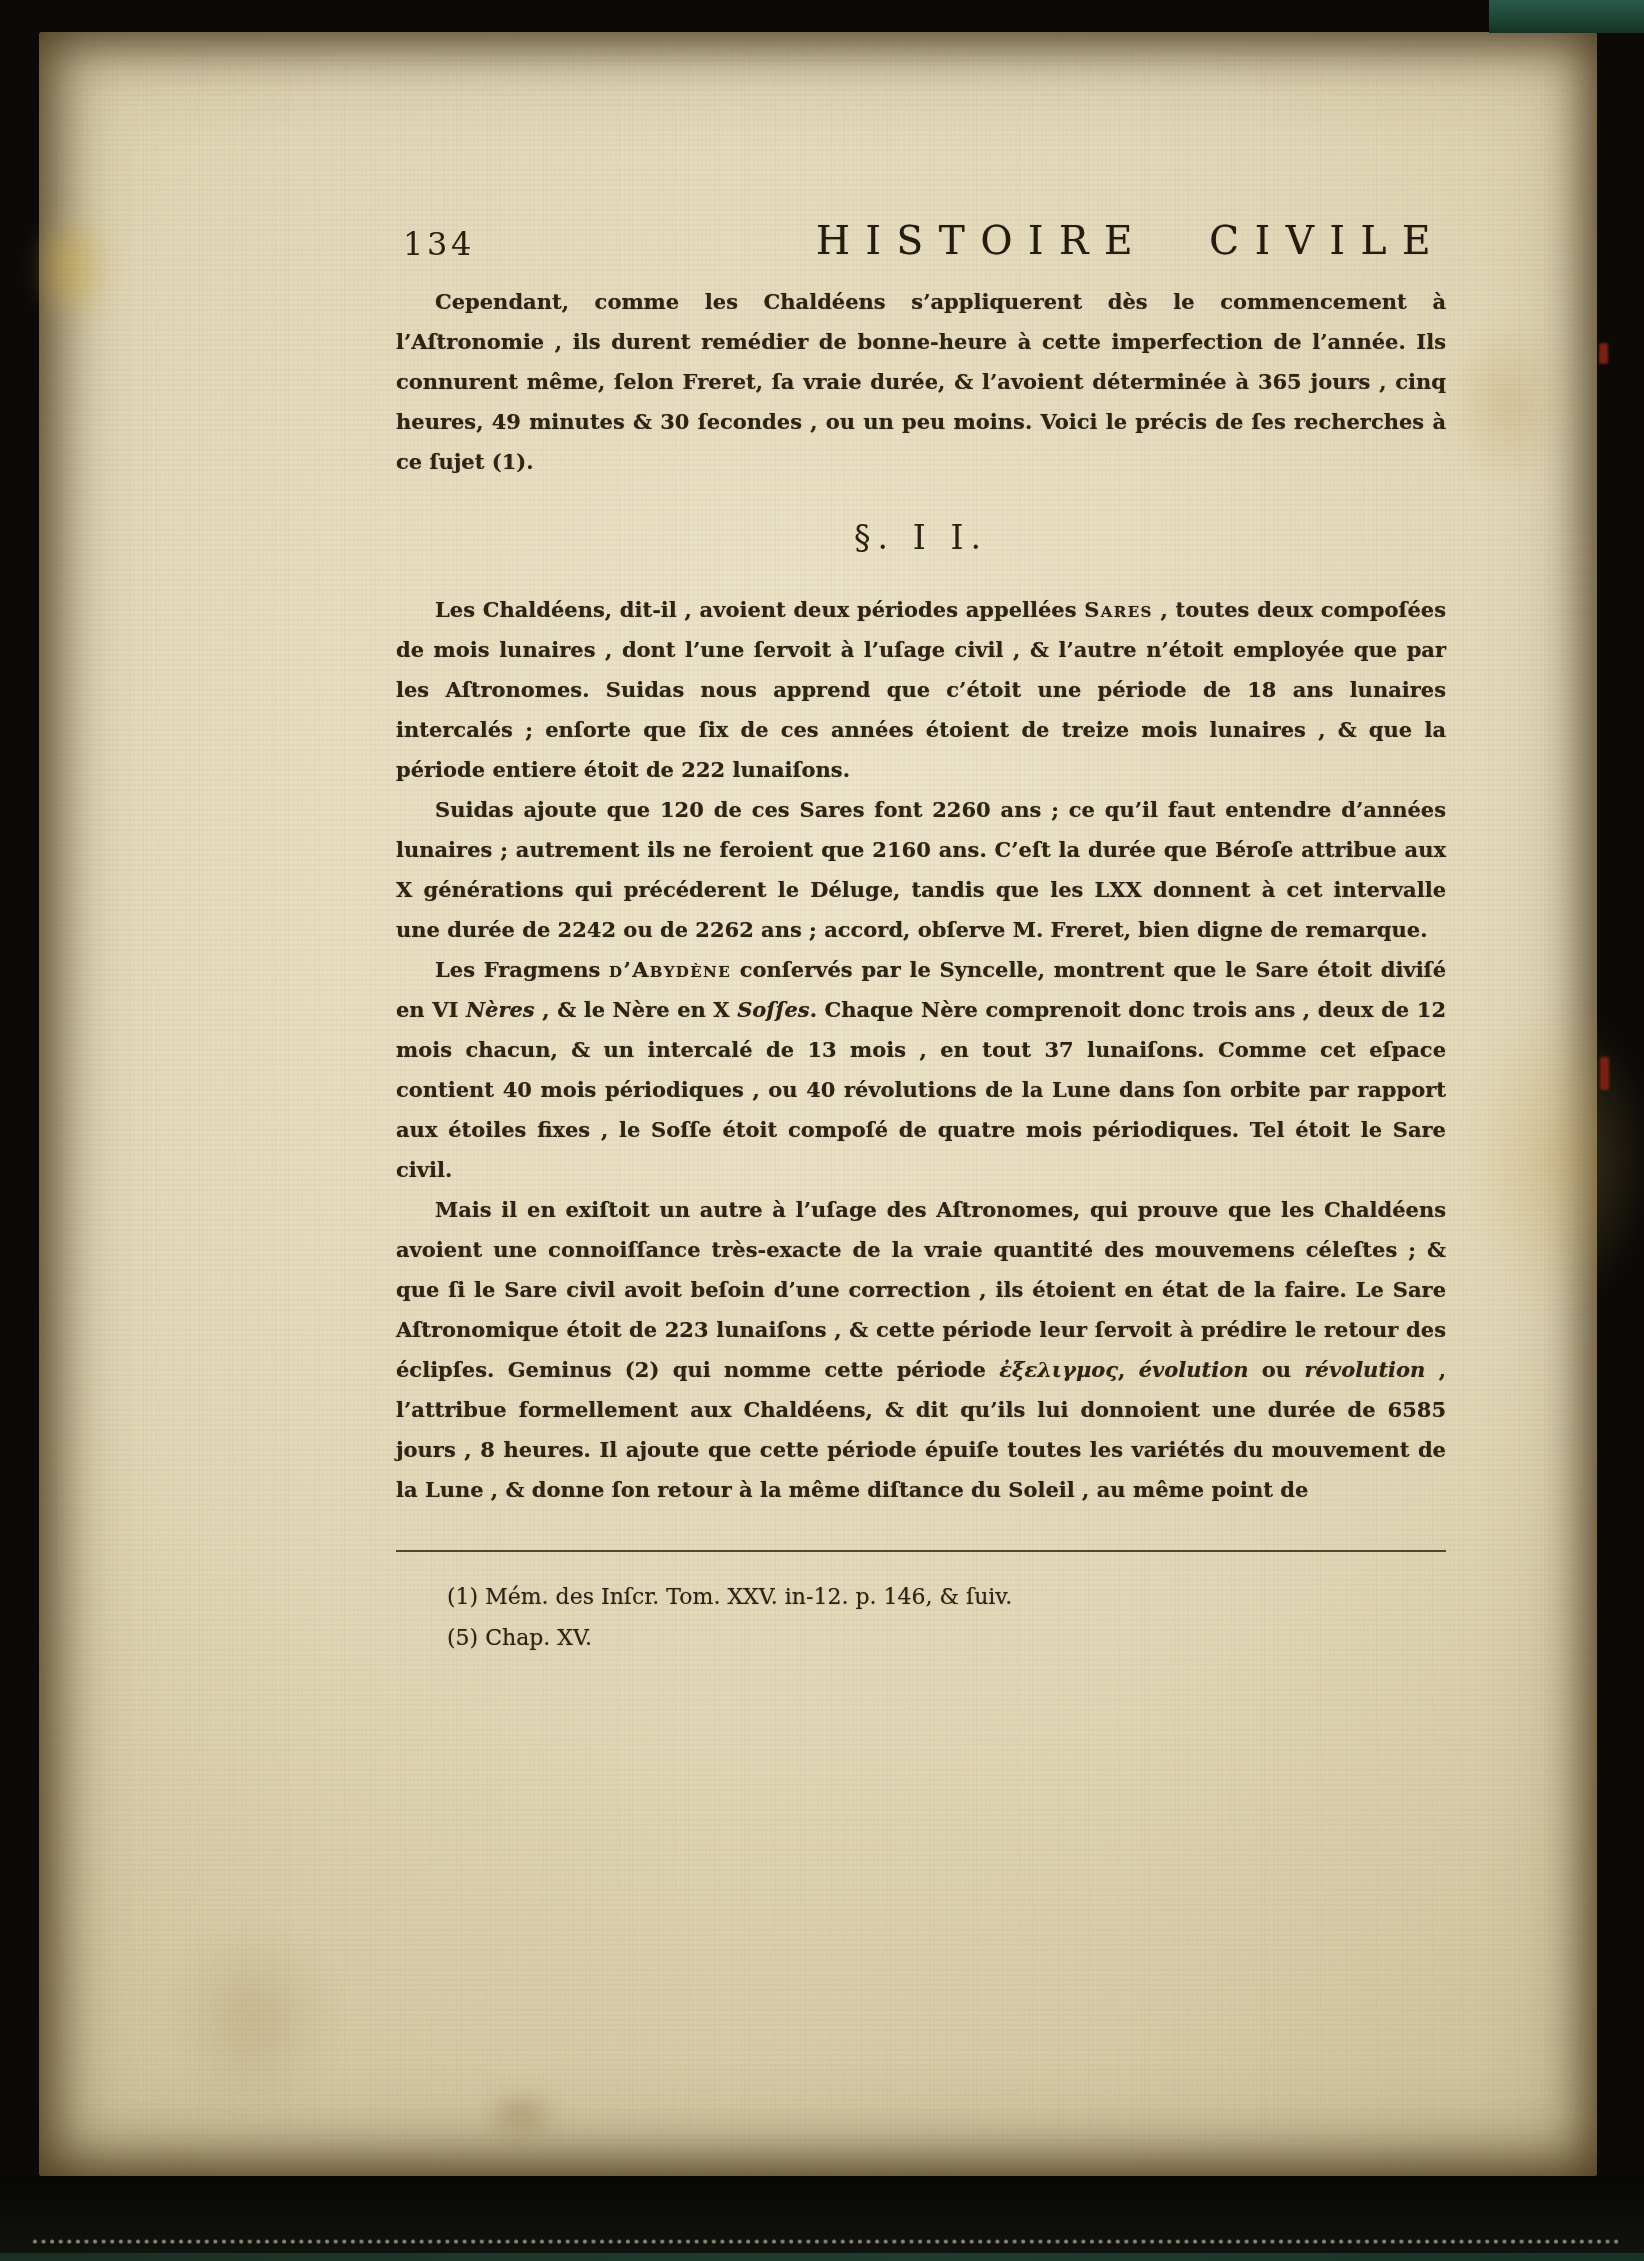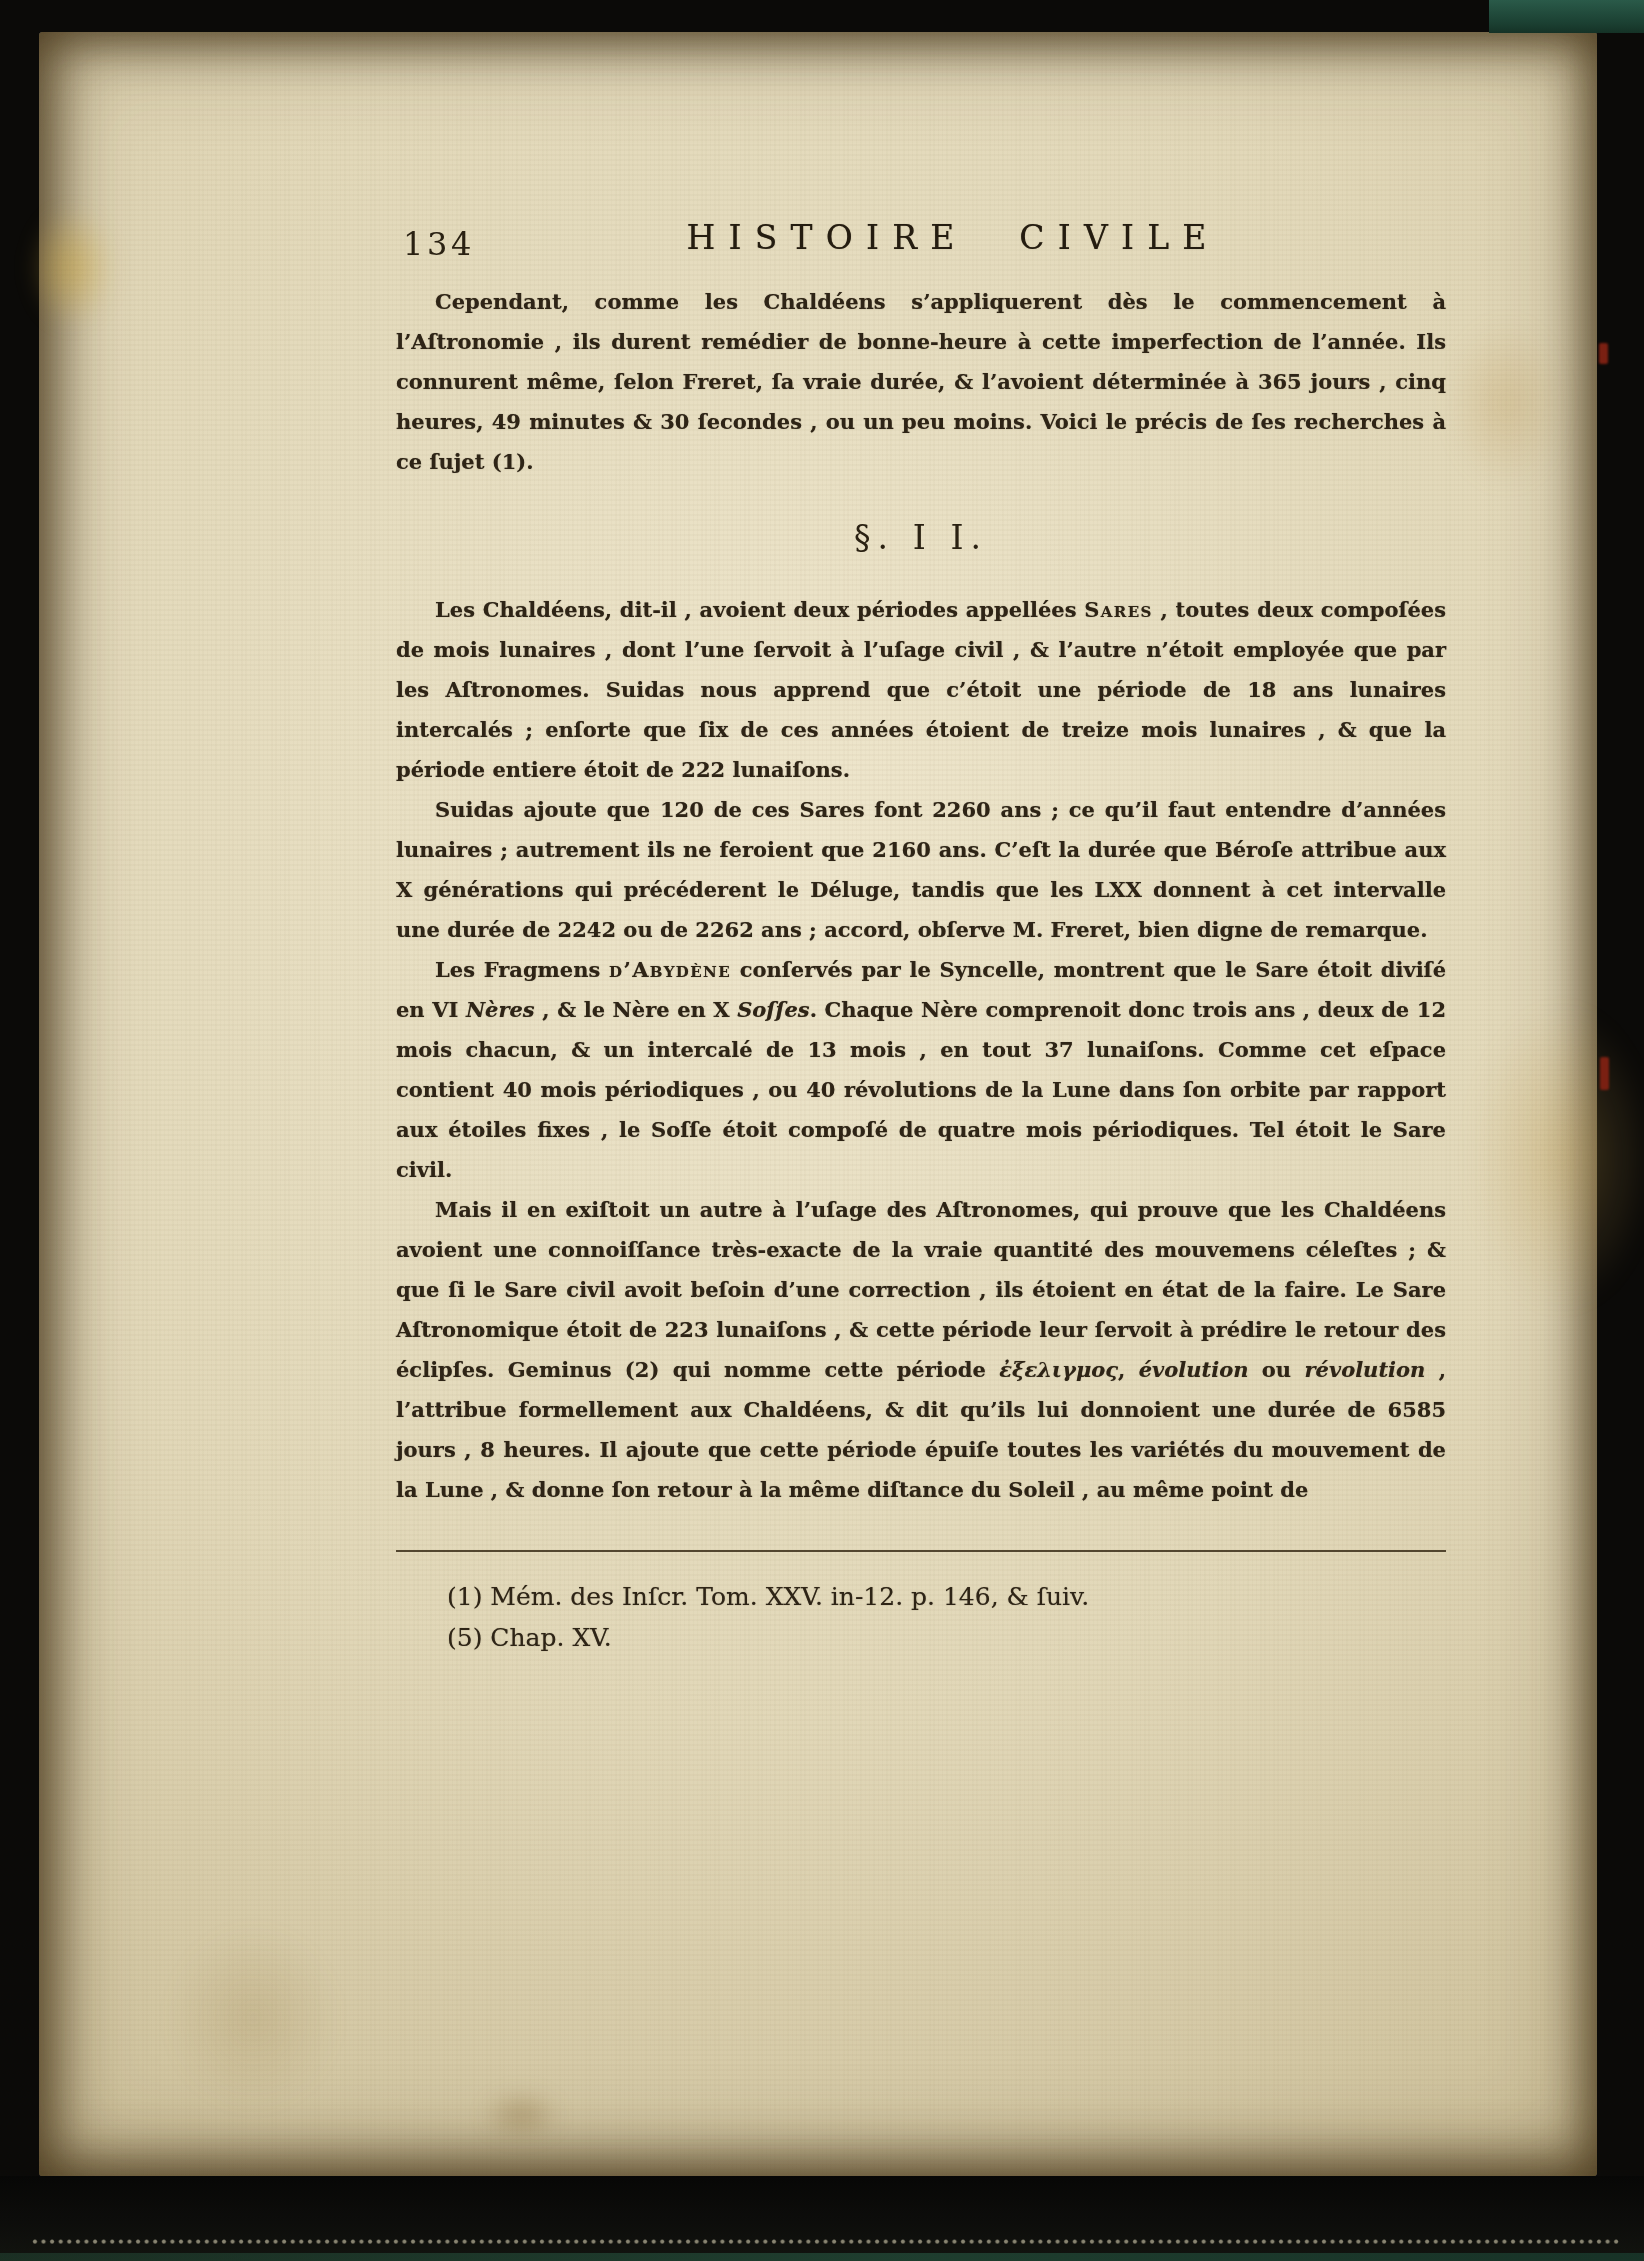--- a/index.html
+++ b/index.html
@@ -74,43 +74,43 @@
 
   
   .content { position: absolute; left: 357px; top: 186px; width: 1050px; }
 
   .header-row { position: relative; height: 47px; margin-bottom: 17px; }
   .pagenum {
     position: absolute; left: 7.1px; top: 7.1px;
     font-size: 32px; letter-spacing: 3.6px; color: #2a2112;
   }
   .running-title {
-    display: block; text-align: center; margin-left: 64px;
-    font-size: 33px; letter-spacing: .40em; word-spacing: .85em;
+    display: block; text-align: right; margin-left: 64px;
+    font-size: 39px; letter-spacing: .40em; word-spacing: .85em;
     color: #241c10; text-shadow: 0 0 0.7px rgba(40,30,12,.6);
   }
 
   .para {
     margin: 0; font-size: 21px; line-height: 40px;
     text-align: justify; text-indent: 39px;
     color: #2e2416; text-shadow: 0 0 0.9px rgba(46,36,22,.5); font-weight: bold;
   }
   .section-heading {
     text-align: center; font-size: 33px; letter-spacing: 7.1px;
     margin: 36px 0 33px; color: #2a2112;
   }
   .sc { font-variant: small-caps; letter-spacing: 1.4px; margin-top: 20px; }
   .it { font-style: italic; }
 
   .footnote-rule {
     border: 0; border-top: 2.1px solid rgba(58,45,24,.85);
     margin: 40px 0 24px; width: 100%;
   }
   .footnote {
-    margin: 0; font-size: 25px; line-height: 41px;
+    margin: 0; font-size: 22px; line-height: 41px;
     text-indent: 51px; text-align: left;
     color: #2e2416; text-shadow: 0 0 0.9px rgba(46,36,22,.5);
   }
 </style>
 </head>
 <body>
 
 <div class="scan">
 
   <div class="page">

